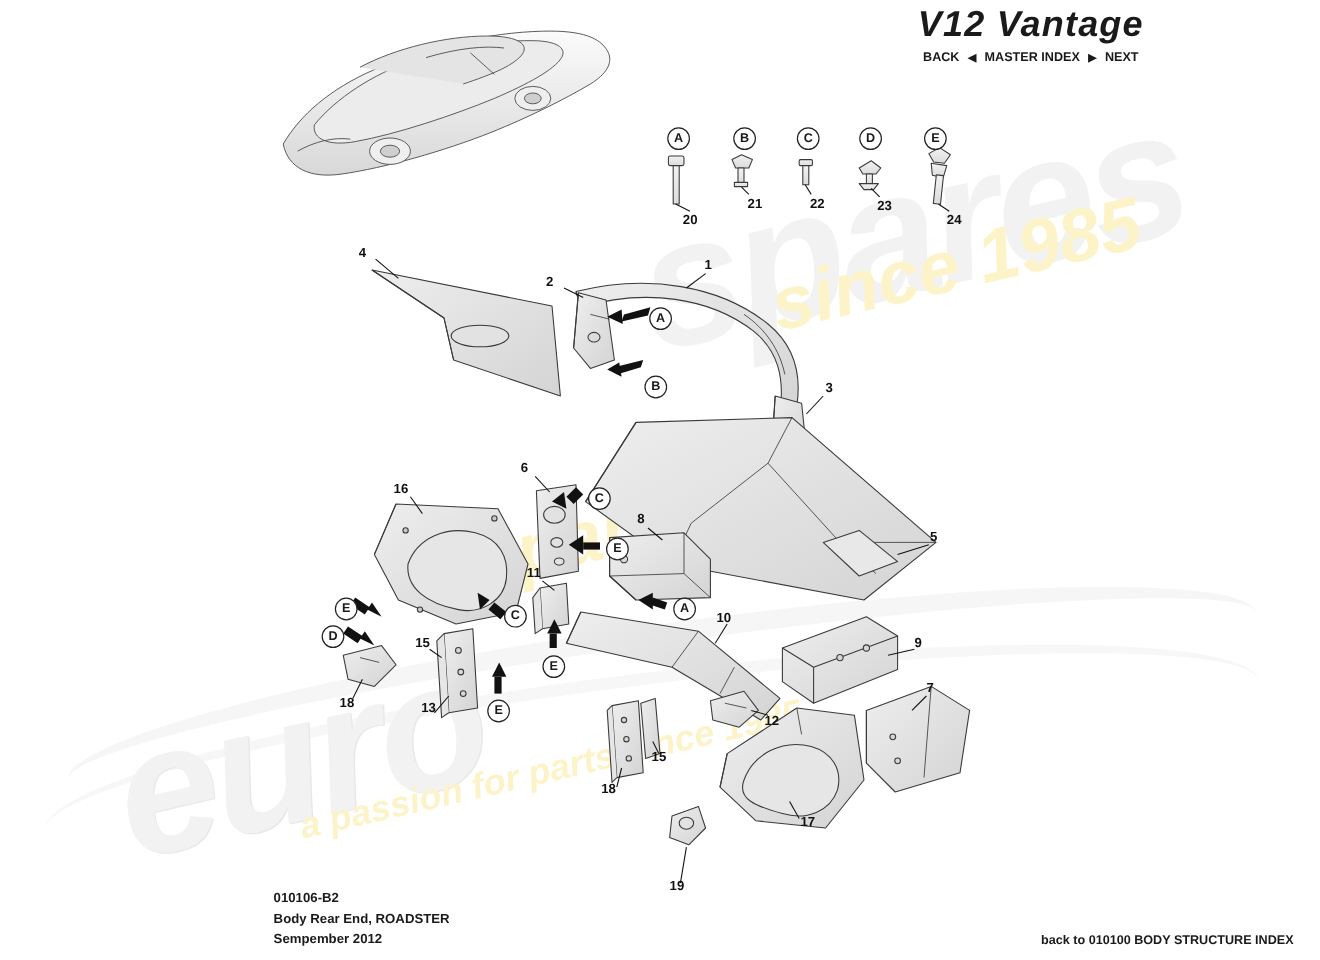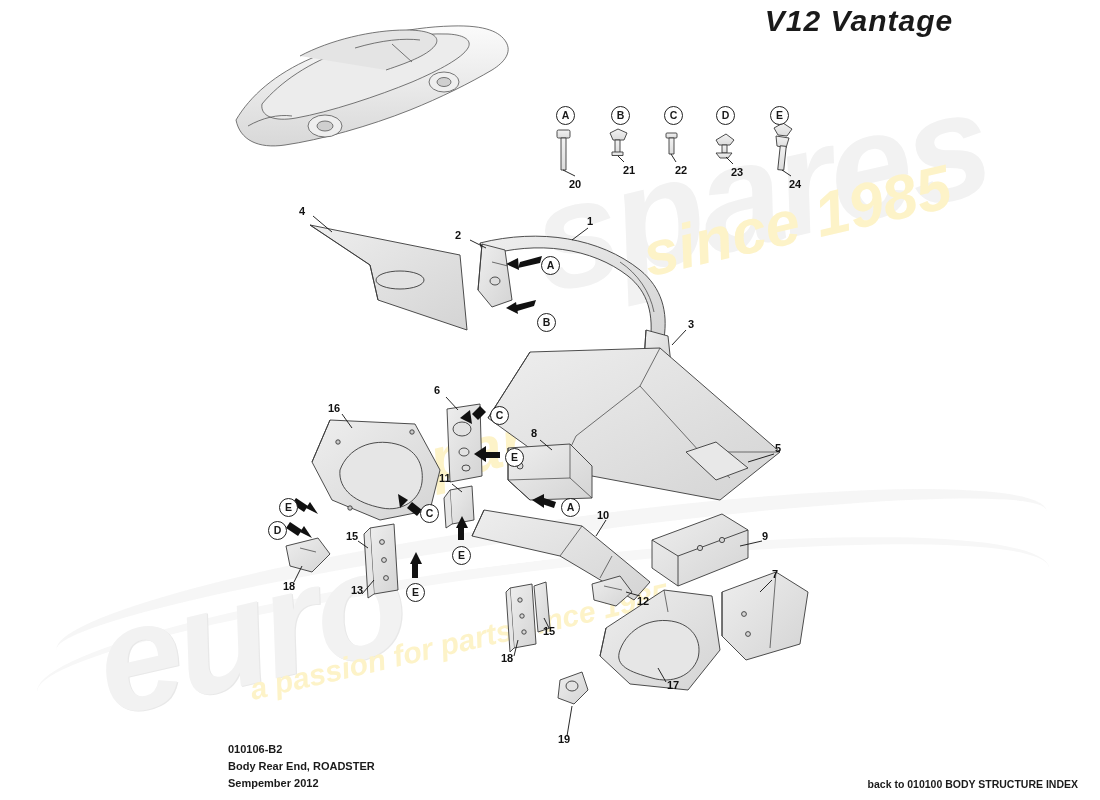--- a/index.html
+++ b/index.html
@@ -173,20 +173,27 @@
   <div class="wm-swoosh2"></div>
   <div class="wm-euro">euro</div>
   <div class="wm-spares">spares</div>
   <div class="wm-since">since 1985</div>
   <div class="wm-parts">for parts</div>
   <div class="wm-passion">a passion for parts since 1985</div>
 </div>
 
 <div id="header">
   <div class="model">V12 Vantage</div>
+  <div class="nav">
+    <span>BACK</span>
+    <span class="arrow">◀</span>
+    <span>MASTER INDEX</span>
+    <span class="arrow">▶</span>
+    <span>NEXT</span>
+  </div>
 </div>
 
 <div id="canvas">
 <svg width="1100" height="800" viewBox="0 0 1100 800" xmlns="http://www.w3.org/2000/svg">
   <defs>
     <linearGradient id="gm" x1="0" y1="0" x2="0" y2="1">
       <stop offset="0%" stop-color="#f2f2f2"></stop>
       <stop offset="100%" stop-color="#dcdcdc"></stop>
     </linearGradient>
     <linearGradient id="gm2" x1="0" y1="0" x2="1" y2="1">

